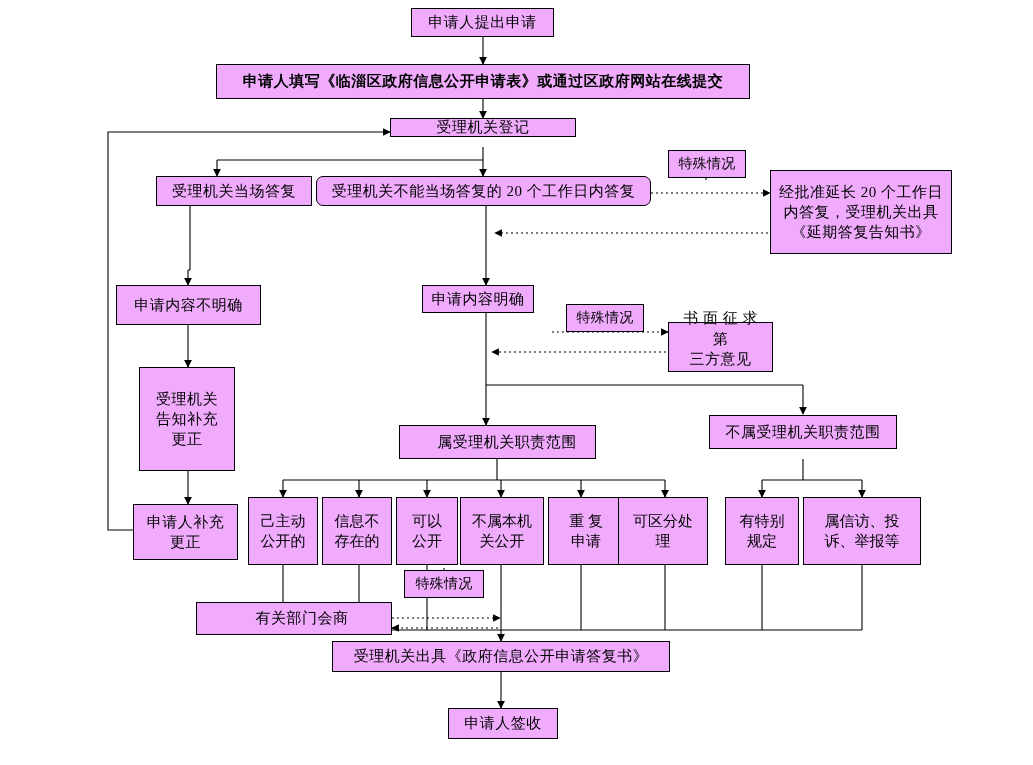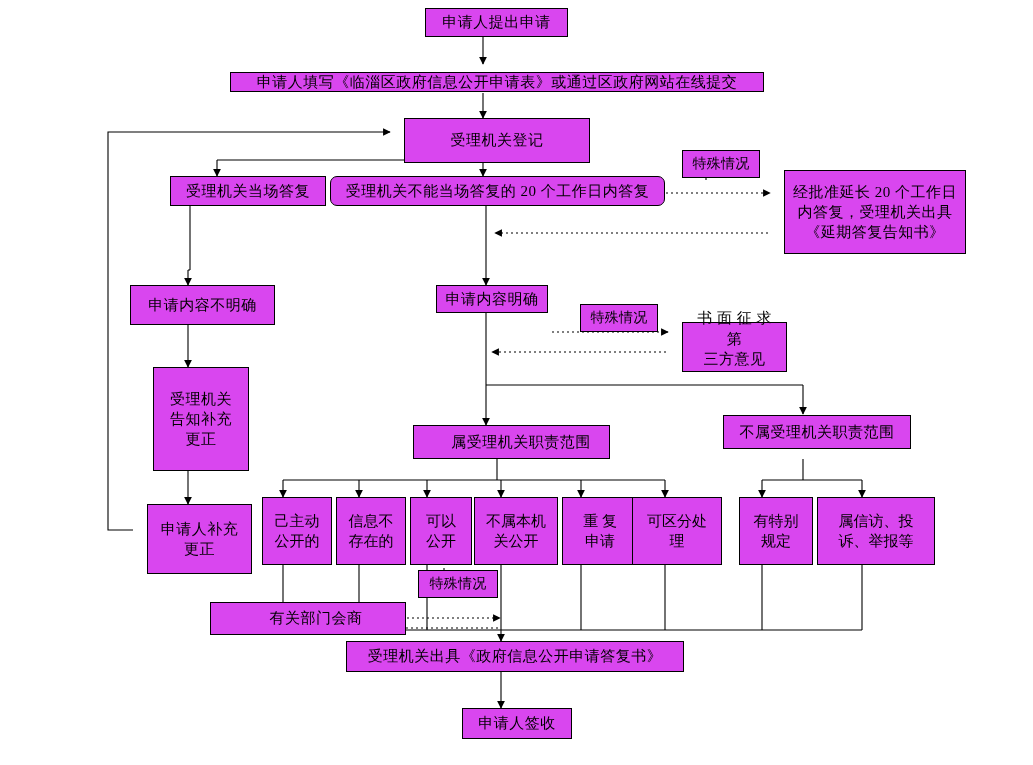--- a/index.html
+++ b/index.html
@@ -23,31 +23,30 @@
     left: 0;
     top: 0;
     width: 1033px;
     height: 765px;
     pointer-events: none;
   }
   .node {
     position: absolute;
     box-sizing: border-box;
     border: 1px solid #000000;
-    background: #d946ef;
+    background: #f0abfc;
     display: flex;
     align-items: center;
     justify-content: center;
     text-align: center;
     font-size: 15px;
     line-height: 1.35;
     padding: 2px 6px;
     white-space: pre-line;
     letter-spacing: 0.5px;
-    margin-left: 14px;
   }
   .node.small {
     font-size: 14px;
     letter-spacing: 0.3px;
   }
   .node.tight {
     padding: 2px 2px;
     letter-spacing: 0px;
   }
 </style>
@@ -139,23 +138,23 @@
 
     <g stroke="#000000" stroke-width="1.1" fill="none">
       <path d="M 706 169 L 706 180"></path>
       <path d="M 604 308 L 604 320"></path>
       <path d="M 444 568 L 444 576"></path>
     </g>
   </svg>
 
   <div class="node" style="left:411px; top:8px; width:143px; height:29px;"><span>申请人提出申请</span></div>
 
-  <div class="node" style="left:216px; top:72px; width:534px; height:20px;"><span>申请人填写《临淄区政府信息公开申请表》或通过区政府网站在线提交</span></div>
-
-  <div class="node" style="left:390px; top:118px; width:186px; height:45px;justify-content:center;"><span>受理机关登记</span></div>
+  <div class="node" style="left:216px; top:64px; width:534px; height:35px;font-weight:bold;"><span>申请人填写《临淄区政府信息公开申请表》或通过区政府网站在线提交</span></div>
+
+  <div class="node" style="left:390px; top:118px; width:186px; height:19px;justify-content:center;"><span>受理机关登记</span></div>
 
   <div class="node" style="left:156px; top:176px; width:156px; height:30px;"><span>受理机关当场答复</span></div>
 
   <div class="node" style="left:316px; top:176px; width:335px; height:30px;border-radius:7px;"><span>受理机关不能当场答复的 20 个工作日内答复</span></div>
 
   <div class="node small" style="left:668px; top:150px; width:78px; height:28px;"><span>特殊情况</span></div>
 
   <div class="node" style="left:770px; top:170px; width:182px; height:84px;"><span>经批准延长 20 个工作日
 内答复，受理机关出具
 《延期答复告知书》</span></div>
@@ -170,21 +169,21 @@
 三方意见</span></div>
 
   <div class="node" style="left:139px; top:367px; width:96px; height:104px;"><span>受理机关
 告知补充
 更正</span></div>
 
   <div class="node" style="left:399px; top:425px; width:197px; height:34px;padding-left:25px;"><span>属受理机关职责范围</span></div>
 
   <div class="node" style="left:709px; top:415px; width:188px; height:34px;"><span>不属受理机关职责范围</span></div>
 
-  <div class="node" style="left:133px; top:504px; width:105px; height:70px;"><span>申请人补充
+  <div class="node" style="left:133px; top:504px; width:105px; height:56px;"><span>申请人补充
 更正</span></div>
 
   <div class="node tight" style="left:248px; top:497px; width:70px; height:68px;"><span>己主动
 公开的</span></div>
 
   <div class="node tight" style="left:322px; top:497px; width:70px; height:68px;"><span>信息不
 存在的</span></div>
 
   <div class="node tight" style="left:396px; top:497px; width:62px; height:68px;"><span>可以
 公开</span></div>

